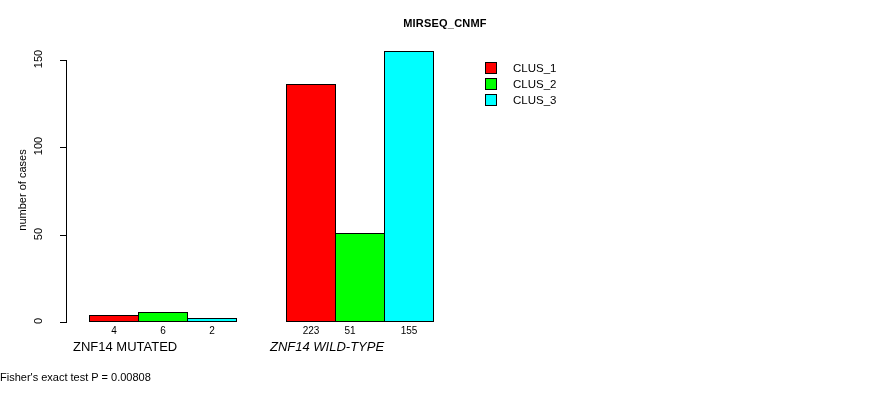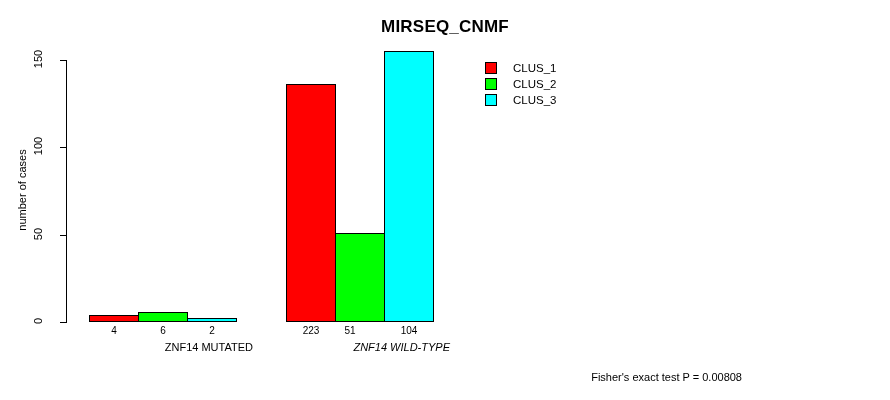--- a/index.html
+++ b/index.html
@@ -19,21 +19,21 @@
     overflow: hidden;
   }
   .abs { position: absolute; }
 
   
   #chart-title {
     left: 0;
     top: 17px;
     width: 890px;
     text-align: center;
-    font-size: 17px;
+    font-size: 11px;
     font-weight: bold;
     letter-spacing: 0.2px;
   }
 
   
   #y-axis-line {
     left: 66px;
     top: 60px;
     width: 1px;
     height: 263px;
@@ -68,22 +68,22 @@
     box-sizing: border-box;
   }
   .bar-value-label {
     font-size: 10px;
     text-align: center;
     top: 324px;
     height: 14px;
     line-height: 14px;
   }
   .group-label {
-    font-size: 11px;
-    text-align: right;
+    font-size: 13px;
+    text-align: left;
     top: 339px;
     height: 16px;
     line-height: 16px;
   }
 
   
   #legend {
     left: 485px;
     top: 60px;
   }
@@ -107,21 +107,21 @@
     font-size: 11.5px;
     line-height: 16px;
     white-space: nowrap;
   }
 
   
   #footer-note {
     left: 0;
     top: 371px;
     width: 742px;
-    text-align: right;
+    text-align: left;
     font-size: 11px;
   }
 </style>
 </head>
 <body>
 
 <div id="plot">
 
   <div class="abs" id="chart-title">MIRSEQ_CNMF</div>
 
@@ -148,21 +148,21 @@
   <div class="abs bar-value-label" style="left:187px; width:50px;">2</div>
 
   <div class="abs group-label" style="left:73px; width:180px;">ZNF14 MUTATED</div>
 
   <div class="abs bar" style="left:286px; width:50px; top:84px;  height:238px; background:#FF0000;"></div>
   <div class="abs bar" style="left:335px; width:50px; top:233px; height:89px;  background:#00FF00;"></div>
   <div class="abs bar" style="left:384px; width:50px; top:51px;  height:271px; background:#00FFFF;"></div>
 
   <div class="abs bar-value-label" style="left:286px; width:50px;">223</div>
   <div class="abs bar-value-label" style="left:325px; width:50px;">51</div>
-  <div class="abs bar-value-label" style="left:384px; width:50px;">104</div>
+  <div class="abs bar-value-label" style="left:384px; width:50px;">155</div>
 
   <div class="abs group-label" style="left:270px; width:180px;font-style:italic;">ZNF14 WILD-TYPE</div>
 
   <div class="abs" id="legend">
     <div class="legend-row">
       <span class="legend-swatch" style="background:#FF0000;"></span>
       <span class="legend-label">CLUS_1</span>
     </div>
     <div class="legend-row">
       <span class="legend-swatch" style="background:#00FF00;"></span>

